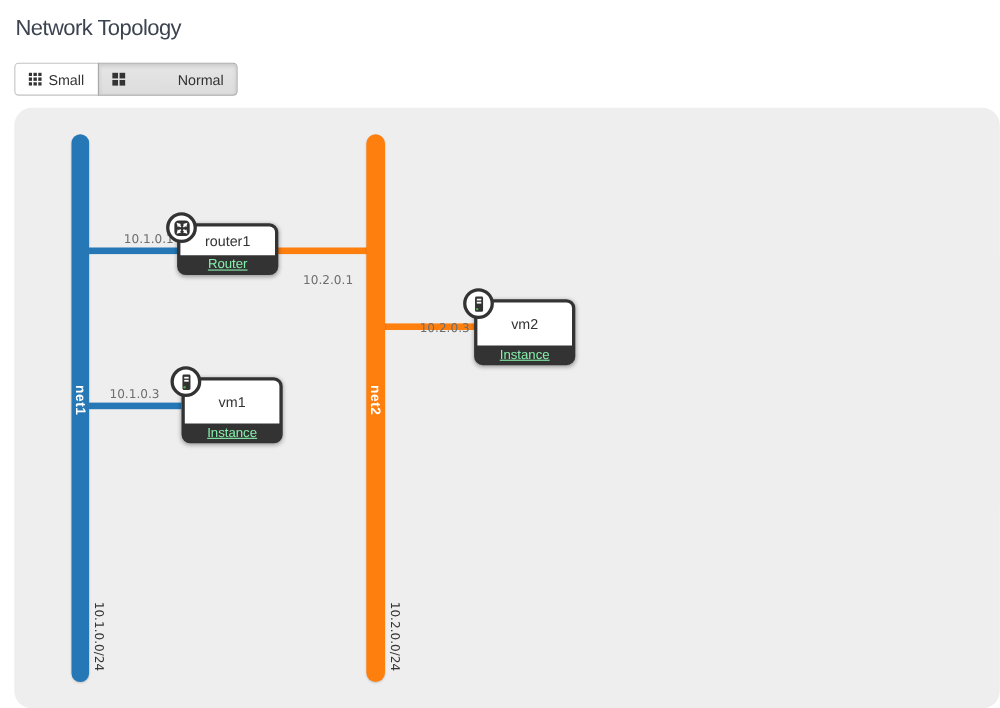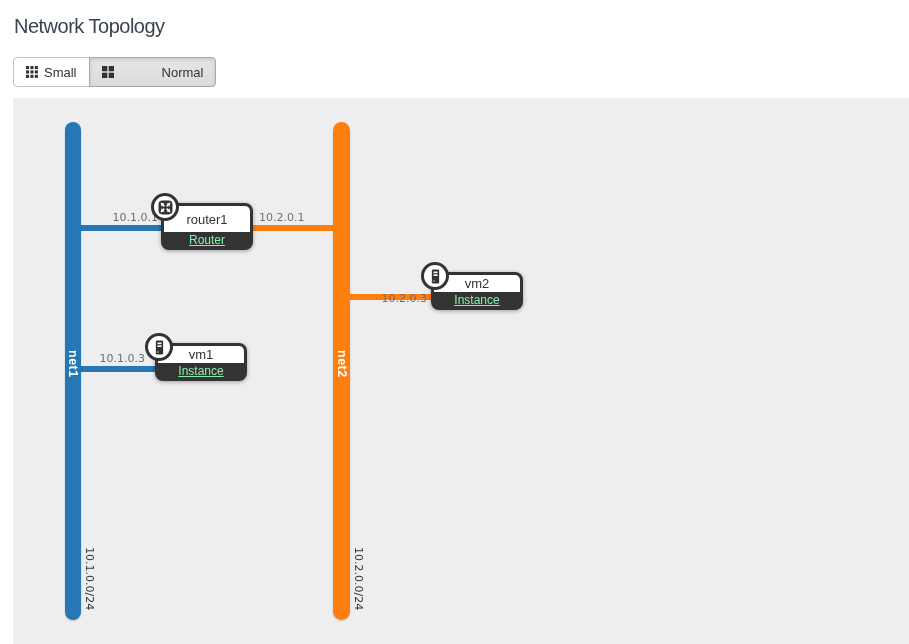--- a/index.html
+++ b/index.html
@@ -16,21 +16,21 @@
     font-size: 13px; color: #333; cursor: pointer;
     font-family: "Liberation Sans", sans-serif; }
   .btn.first { border-radius: 4px 0 0 4px; }
   .btn.last  { border-radius: 0 4px 4px 0; margin-left: -1px; }
   .btn.active { background: linear-gradient(#e6e6e6, #dcdcdc);
     border-color: #a9a9a9; box-shadow: inset 0 2px 4px rgba(0,0,0,.13); gap: 48px; }
   .btn svg { display: block; }
 
   
   .topology-canvas { position: relative; margin: 11px 0 0 13px;
-    width: 896px; height: 546px; background: #eeeeee; }
+    width: 896px; height: 546px; background: #eeeeee; border-radius: 16px; }
 
   .net-bar { position: absolute; border-radius: 9px;
     box-shadow: 0 1px 2px rgba(0,0,0,.18); }
   .net-bar.net1 { left: 52px; top: 24px; width: 16px; height: 498px; }
   .net-bar.net2 { left: 320px; top: 24px; width: 17px; height: 498px; }
 
   .net-name { position: absolute; left: 50%; transform: translateX(-50%);
     top: 228px; writing-mode: vertical-rl; color: #ffffff; font-weight: bold;
     font-size: 12.5px; letter-spacing: 0.5px; white-space: nowrap; }
 
@@ -38,36 +38,36 @@
     font-size: 11px; color: #333333; white-space: nowrap;
     font-family: "DejaVu Sans", sans-serif; }
   .subnet-label.s1 { left: 70px; top: 449px; }
   .subnet-label.s2 { left: 339px; top: 449px; }
 
   .link-line { position: absolute; height: 6px; }
 
   .ip-label { position: absolute; width: 62px; font-size: 11px; color: #6e6e6e;
     font-family: "DejaVu Sans", sans-serif; white-space: nowrap; }
   .ip-label.right { text-align: right; }
-  .ip-label.left  { text-align: left; }
+  .ip-label.left  { text-align: right; margin-top: 37px; }
 
   
-  .node { position: absolute; width: 92px; height: 38px; background: #333333;
+  .node { position: absolute; width: 92px; height: 60px; background: #333333;
     border-radius: 8px; box-shadow: 0 1px 4px rgba(0,0,0,.35); cursor: pointer; }
   .node-name { position: absolute; top: 3px; left: 3px; right: 3px; bottom: 18px;
     background: #ffffff; border-radius: 5px 5px 0 0; display: flex;
     align-items: center; justify-content: center; font-size: 13px; color: #333; }
   .node-type { position: absolute; bottom: 0; left: 0; right: 0; height: 18px;
     text-align: center; font-size: 12px; line-height: 17px; color: #86efac; text-decoration: underline; }
   .node-badge { position: absolute; top: -10px; left: -10px; width: 28px;
     height: 28px; background: #ffffff; border: 3px solid #333333;
     border-radius: 50%; display: flex; align-items: center; justify-content: center; }
 
   .node.router { left: 148px; top: 105px; height: 47px; }
-  .node.vm1    { left: 142px; top: 245px; }
+  .node.vm1    { left: 152px; top: 245px; }
   .node.vm2    { left: 418px; top: 174px; }
 </style>
 </head>
 <body>
 
 
 
 <h1 class="page-title">Network Topology</h1>
 
 <div class="btn-group">

